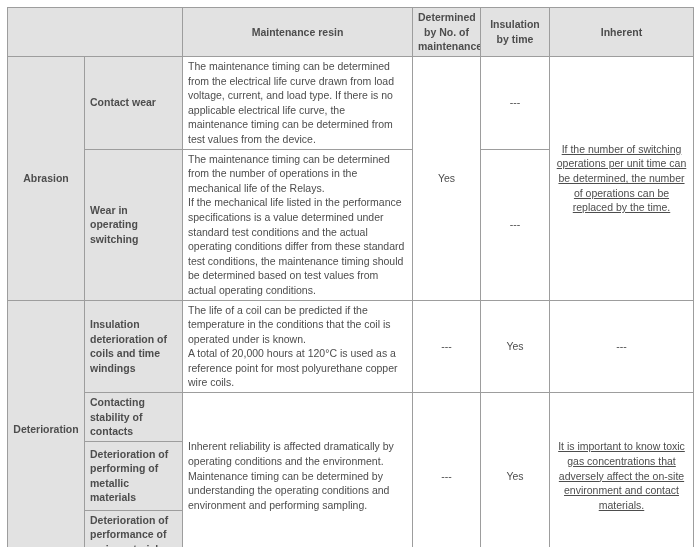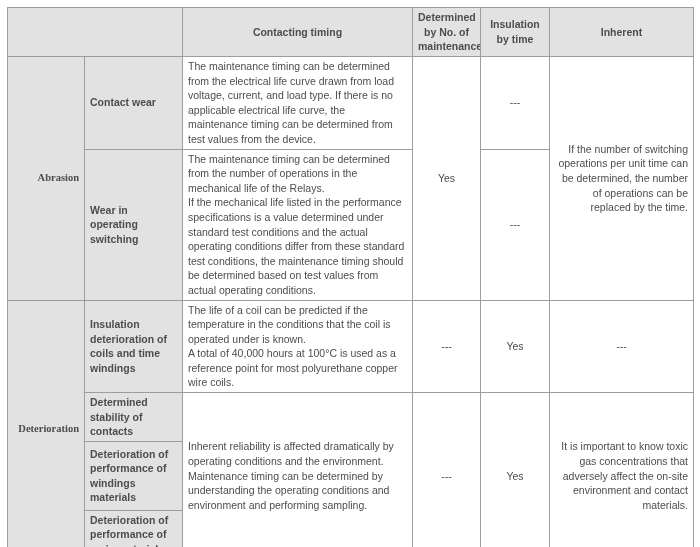--- a/index.html
+++ b/index.html
@@ -27,59 +27,59 @@
   }
   th.hd {
     background: #e2e2e2;
     font-weight: bold;
     text-align: center;
     padding: 2px 2px;
   }
   td.grp {
     background: #e2e2e2;
     font-weight: bold;
-    text-align: right;
+    text-align: center;
     padding: 2px 2px 2px 6px;
-    font-family: Liberation Serif, serif;
   }
   td.lbl {
     background: #e2e2e2;
     font-weight: bold;
     text-align: left;
     padding: 2px 4px 2px 7px;
   }
   td.timing {
     text-align: left;
     white-space: pre-line;
     padding: 2px 5px;
   }
   td.ctr {
     text-align: center;
   }
   td.rmk {
-    text-align: right;
+    text-align: center;
     padding: 2px 6px;
+    text-decoration: underline;
   }
 </style>
 </head>
 <body>
 
 <table class="maint">
   <colgroup>
     <col style="width:77px">
     <col style="width:98px">
     <col style="width:230px">
     <col style="width:68px">
     <col style="width:69px">
     <col style="width:144px">
   </colgroup>
   <tbody>
     <tr style="height:49px">
       <th class="hd" colspan="2"></th>
-      <th class="hd">Contacting timing</th>
+      <th class="hd">Maintenance resin</th>
       <th class="hd">Determined by No. of maintenance</th>
       <th class="hd">Insulation by time</th>
       <th class="hd">Inherent</th>
     </tr>
 
     <tr style="height:88px">
       <td class="grp" rowspan="2">Abrasion</td>
       <td class="lbl">Contact wear</td>
       <td class="timing">The maintenance timing can be determined from the electrical life curve drawn from load voltage, current, and load type. If there is no applicable electrical life curve, the maintenance timing can be determined from test values from the device.</td>
       <td class="ctr" rowspan="2">Yes</td>
@@ -91,36 +91,36 @@
       <td class="lbl">Wear in operating switching</td>
       <td class="timing">The maintenance timing can be determined from the number of operations in the mechanical life of the Relays.
 If the mechanical life listed in the performance specifications is a value determined under standard test conditions and the actual operating conditions differ from these standard test conditions, the maintenance timing should be determined based on test values from actual operating conditions.</td>
       <td class="ctr">---</td>
     </tr>
 
     <tr style="height:90px">
       <td class="grp" rowspan="4">Deterioration</td>
       <td class="lbl">Insulation deterioration of coils and time windings</td>
       <td class="timing">The life of a coil can be predicted if the temperature in the conditions that the coil is operated under is known.
-A total of 40,000 hours at 100°C is used as a reference point for most polyurethane copper wire coils.</td>
+A total of 20,000 hours at 120°C is used as a reference point for most polyurethane copper wire coils.</td>
       <td class="ctr">---</td>
       <td class="ctr">Yes</td>
       <td class="ctr">---</td>
     </tr>
 
     <tr style="height:44px">
-      <td class="lbl">Determined stability of contacts</td>
+      <td class="lbl">Contacting stability of contacts</td>
       <td class="timing" rowspan="3">Inherent reliability is affected dramatically by operating conditions and the environment.
 Maintenance timing can be determined by understanding the operating conditions and environment and performing sampling.</td>
       <td class="ctr" rowspan="3">---</td>
       <td class="ctr" rowspan="3">Yes</td>
       <td class="rmk" rowspan="3">It is important to know toxic gas concentrations that adversely affect the on-site environment and contact materials.</td>
     </tr>
 
     <tr style="height:69px">
-      <td class="lbl">Deterioration of performance of windings materials</td>
+      <td class="lbl">Deterioration of performing of metallic materials</td>
     </tr>
 
     <tr style="height:43px">
       <td class="lbl">Deterioration of performance of resin materials</td>
     </tr>
   </tbody>
 </table>
 
 </body></html>

